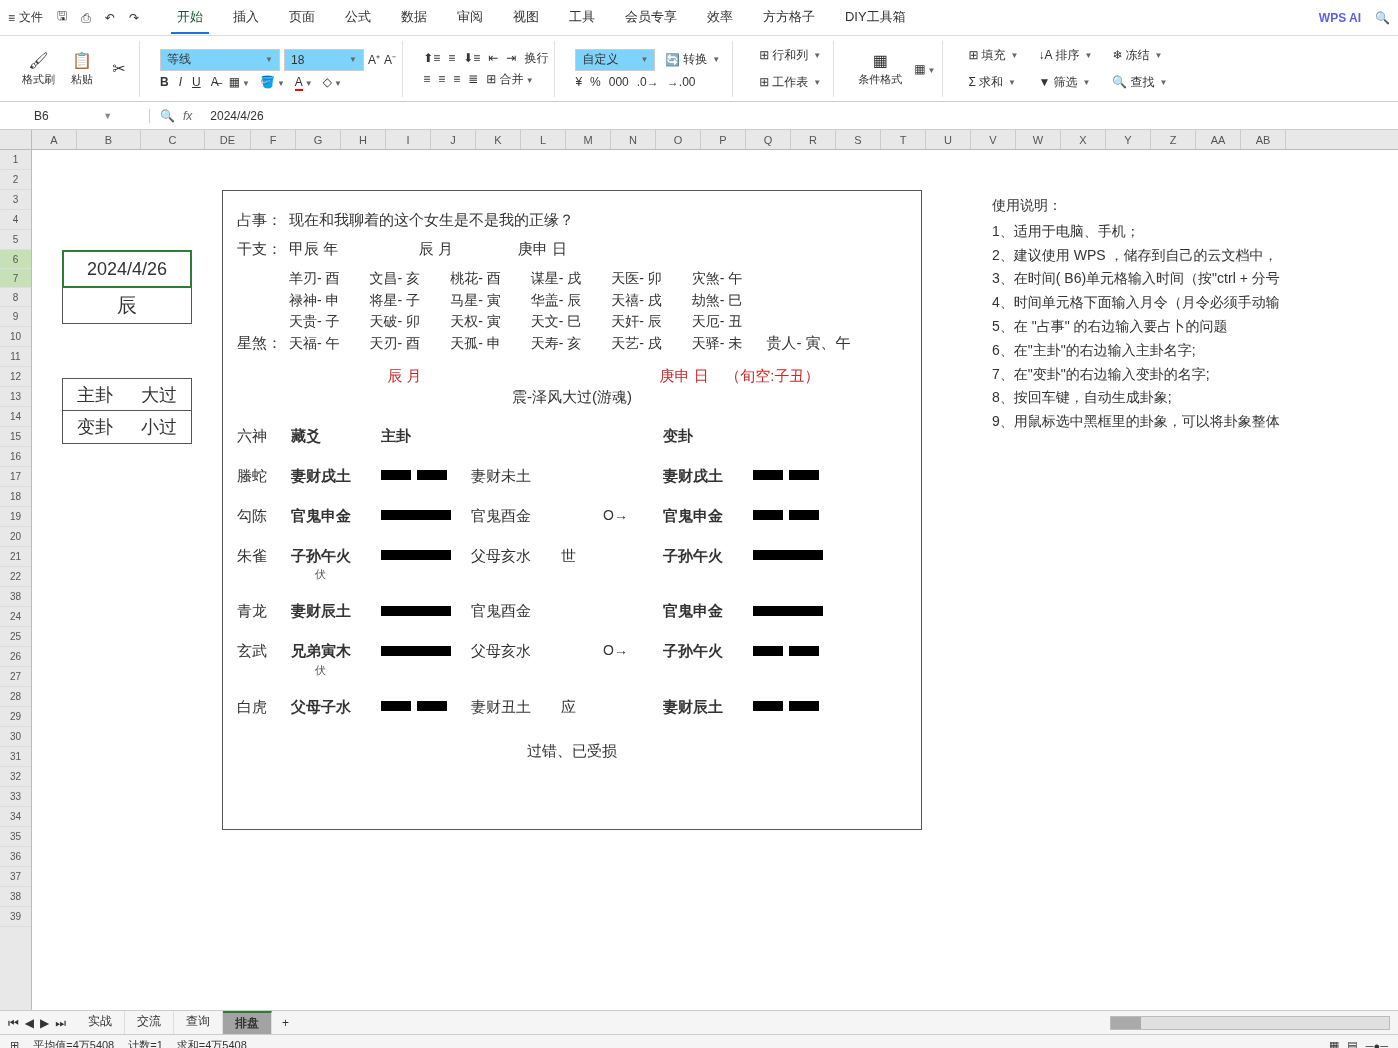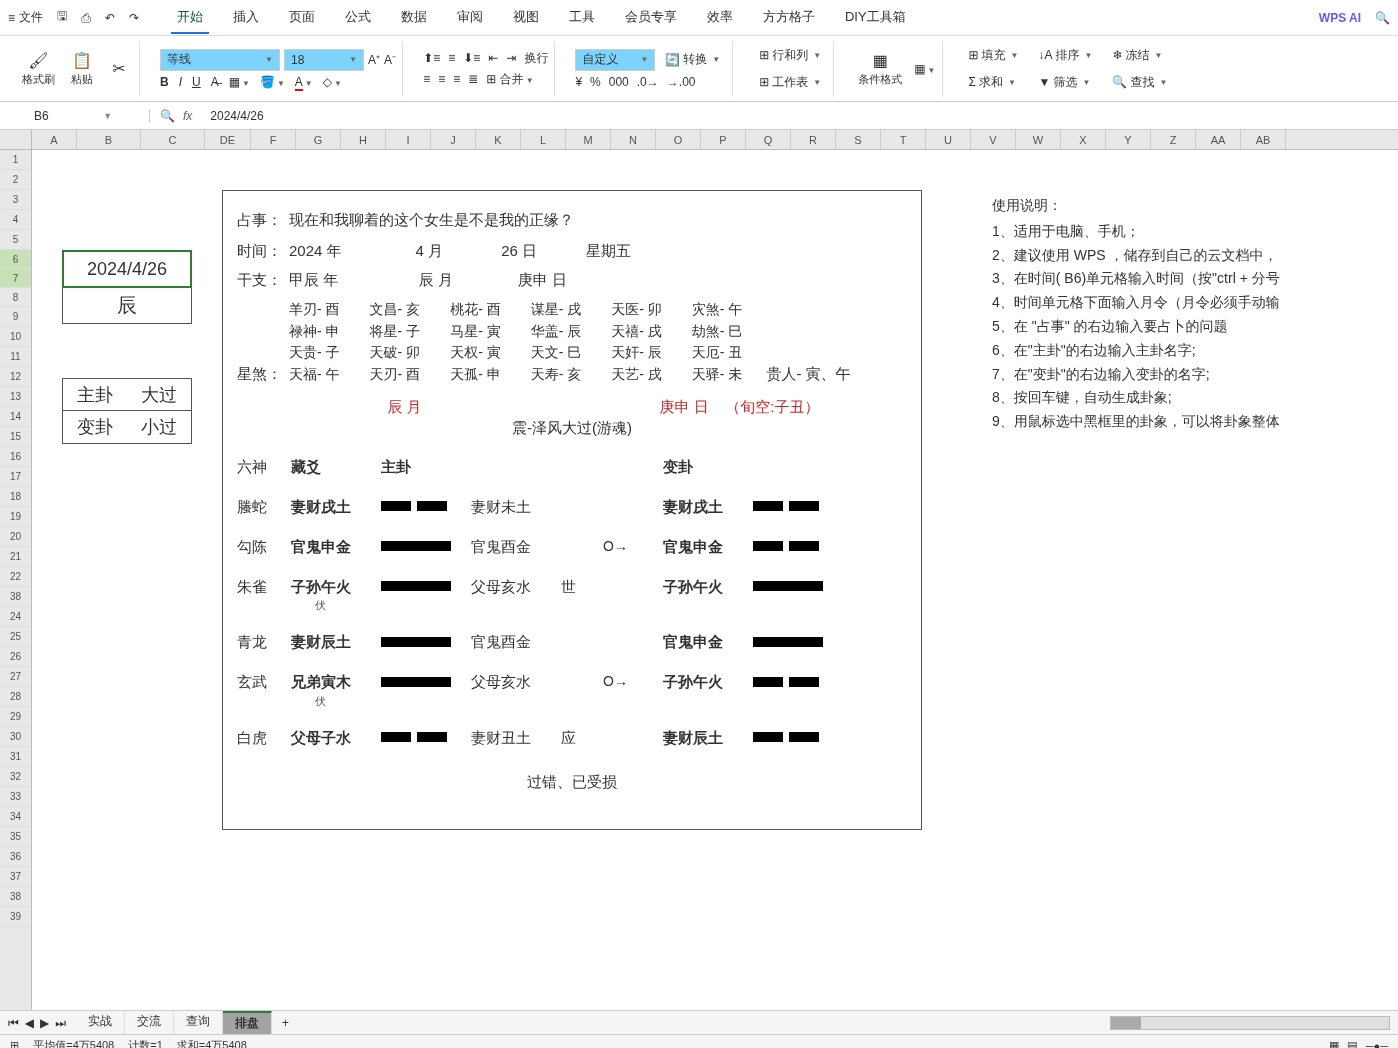--- a/index.html
+++ b/index.html
@@ -327,27 +327,20 @@
         <span>变卦</span>
         <span>小过</span>
       </div>
     </div>
 
     <div class="main-box">
       <div class="line">
         <span class="lab">占事：</span>
         <span>现在和我聊着的这个女生是不是我的正缘？</span>
       </div>
-      <div class="line" style="margin-top:10px;">
-        <span class="lab">时间：</span>
-        <span style="width:60px;"><span>2024</span> <span>年</span></span>
-        <span style="width:90px;text-align:right;"><span>4</span> <span>月</span></span>
-        <span style="width:90px;text-align:right;"><span>26</span> <span>日</span></span>
-        <span style="width:90px;text-align:right;">星期五</span>
-      </div>
       <div class="line" style="margin-top:8px;">
         <span class="lab">干支：</span>
         <span style="width:70px;">甲辰 年</span>
         <span style="width:90px;text-align:right;">辰 月</span>
         <span style="width:110px;text-align:right;">庚申    日</span>
       </div>
       <div class="line" style="margin-top:10px;align-items:flex-end;">
         <span class="lab">星煞：</span>
         <div class="star-grid" id="star-grid">
             <div class="star-col">

